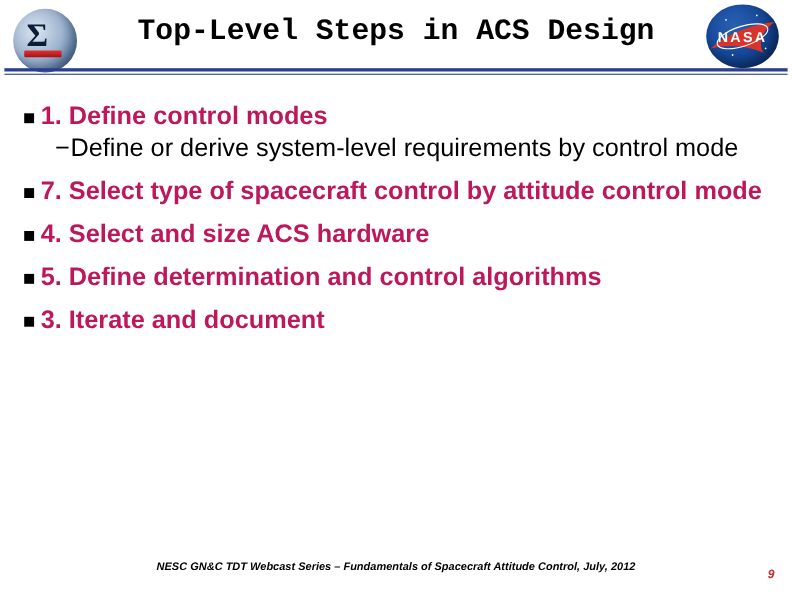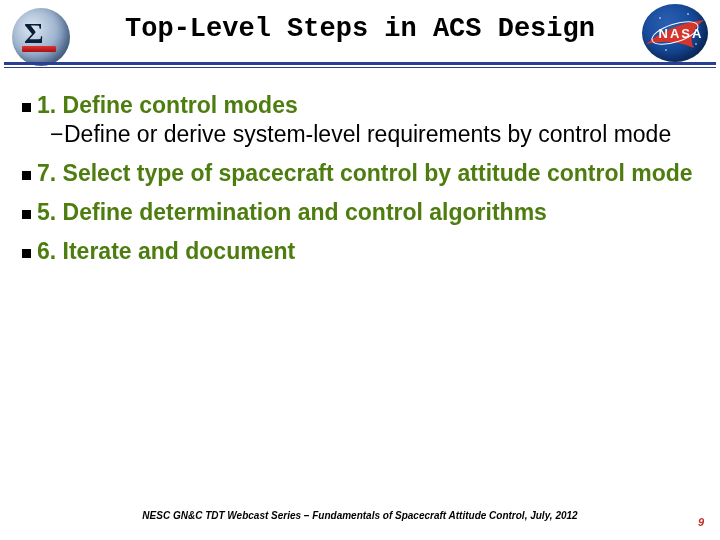--- a/index.html
+++ b/index.html
@@ -66,21 +66,21 @@
     background: radial-gradient(circle at 38% 32%, #2a5fb0 0%, #174a9c 45%, #0a2d6a 100%);
     box-shadow: inset -4px -5px 10px rgba(0,0,0,.35);
   }
   .logo-right svg {
     position: absolute;
     left: 0;
     top: 0;
   }
   .nasa-text {
     position: absolute;
-    width: 78px;
+    width: 66px;
     top: 22px;
     left: 0;
     text-align: center;
     font-family: Arial, sans-serif;
     font-weight: 900;
     font-size: 13px;
     letter-spacing: 2px;
     color: #fff;
   }
   .title {
@@ -116,21 +116,21 @@
     right: 22px;
     top: 82px;
   }
   .item {
     margin: 10px 0 12px 0;
   }
   .item .lead {
     font-weight: 700;
     font-size: 23px;
     line-height: 1.18;
-    color: #4d7c0f;
+    color: #be185d;
   }
   .item .lead .sq {
     display: inline-block;
     width: 9px;
     height: 9px;
     background: #000;
     margin-right: 6px;
     vertical-align: 1px;
   }
   .sub {
@@ -209,27 +209,30 @@
         <span class="dash">−</span>
         <span>Define or derive system-level requirements by control mode</span>
       </div>
     </div>
 
 
     <div class="item">
       <div class="lead"><span class="sq"></span><span>7. Select type of spacecraft control by attitude control mode</span></div>
     </div>
 
+    <div class="item">
+      <div class="lead"><span class="sq"></span><span>4. Select and size ACS hardware</span></div>
+    </div>
 
     <div class="item">
       <div class="lead"><span class="sq"></span><span>5. Define determination and control algorithms</span></div>
     </div>
 
     <div class="item">
-      <div class="lead"><span class="sq"></span><span>6. Iterate and document</span></div>
+      <div class="lead"><span class="sq"></span><span>3. Iterate and document</span></div>
     </div>
 
   </div>
 
   <div class="footer">
     <div class="ftext">NESC GN&amp;C TDT Webcast Series – Fundamentals of Spacecraft Attitude Control, July, 2012</div>
     <div class="pnum">9</div>
   </div>
 
 </div>

